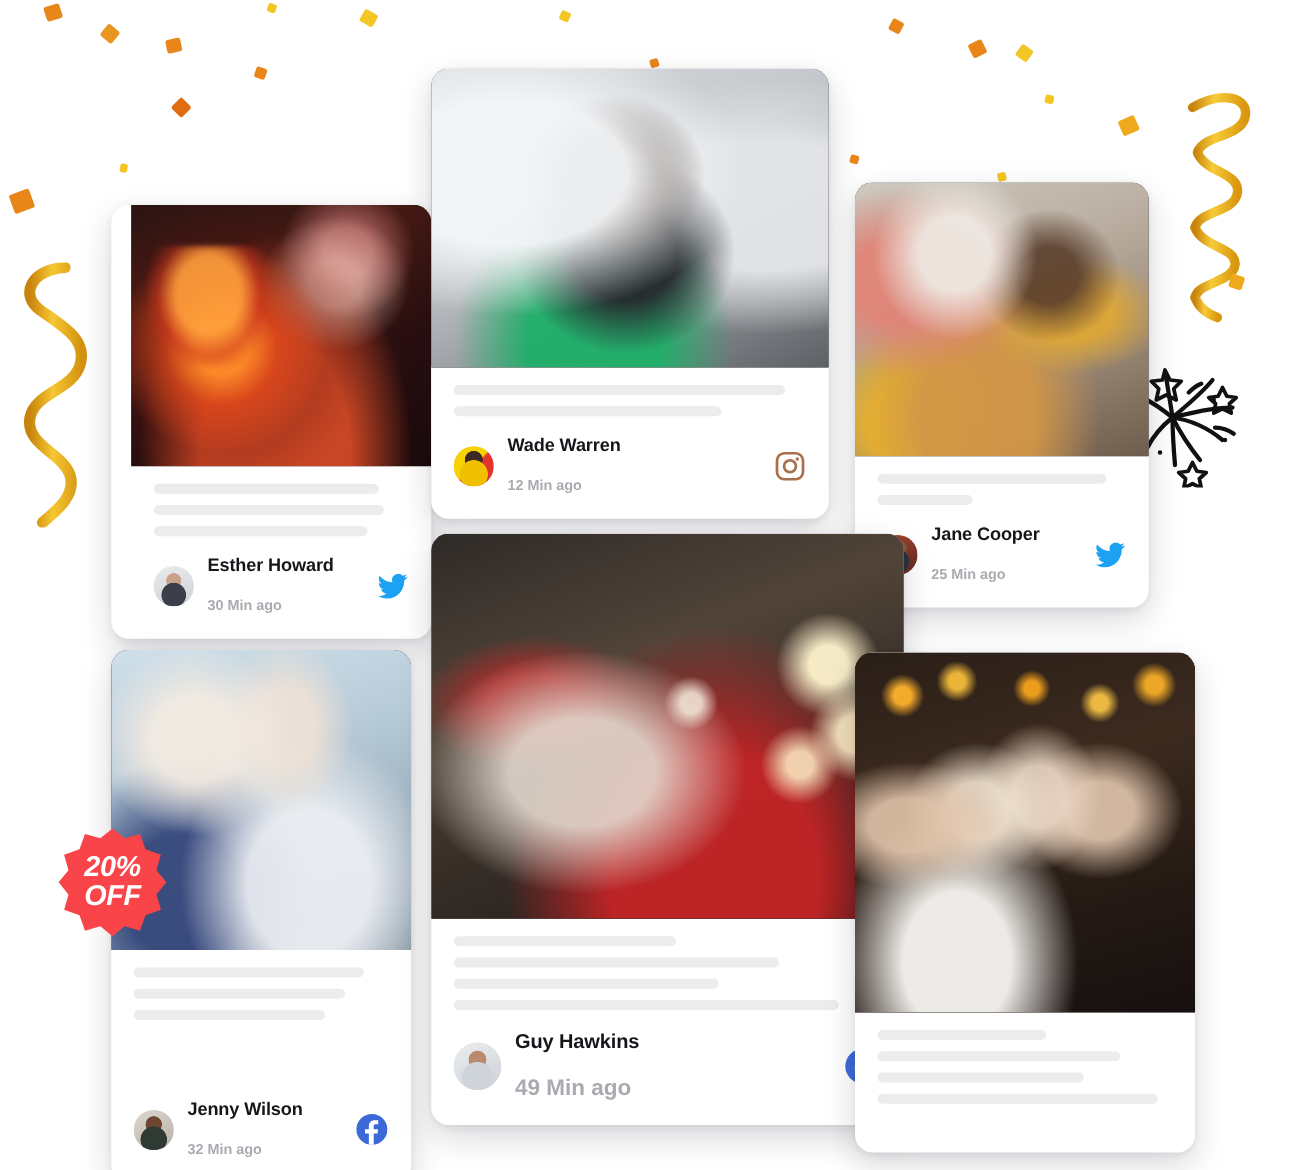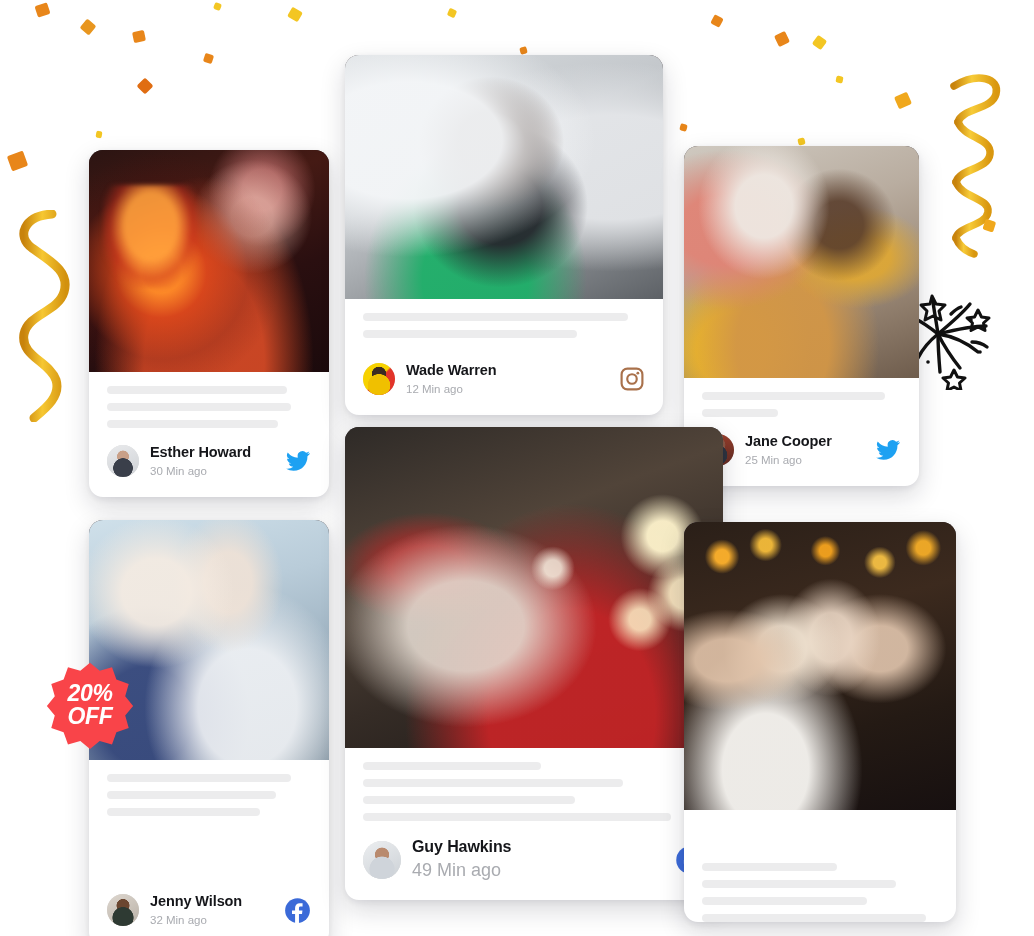--- a/index.html
+++ b/index.html
@@ -7,44 +7,44 @@
     width:1034px;height:936px;position:relative;overflow:hidden;
     font-family:"Liberation Sans","DejaVu Sans",sans-serif;
     -webkit-font-smoothing:antialiased;
   }
   .stage{position:absolute;inset:0;}
 
   
   .card{
     position:absolute;background:#ffffff;border-radius:14px;
     box-shadow:0 10px 26px rgba(20,20,40,.16), 0 2px 6px rgba(20,20,40,.07);
-    overflow:hidden;display:flex;flex-direction:column;justify-content:space-between;
+    overflow:hidden;display:flex;flex-direction:column;
   }
   .card-media{position:relative;width:100%;overflow:hidden;background:#2a2024;}
   .card-media .ph{position:absolute;inset:0;}
 
   .card-body{padding:14px 18px 0 18px;display:flex;flex-direction:column;gap:9px;}
   .sk{height:8px;border-radius:5px;background:#ececed;}
 
   .card-foot{
     margin-top:auto;display:flex;align-items:center;
     padding:16px 18px 18px 18px;gap:11px;
   }
   .avatar{
     width:32px;height:32px;border-radius:50%;flex:0 0 32px;overflow:hidden;
     position:relative;background:#ddd;
   }
   .avatar .ava-art{position:absolute;inset:0;}
   .meta{display:flex;flex-direction:column;justify-content:center;flex:1;min-width:0;}
   .uname{font-size:14.5px;font-weight:700;color:#15161a;letter-spacing:-.1px;line-height:1.2;}
-  .utime{font-size:11.5px;color:#a9abb0;margin-top:4px;line-height:1.2;}
+  .utime{font-size:11.5px;color:#a9abb0;margin-top:17px;line-height:1.2;font-weight:bold;}
   .social{flex:0 0 auto;display:flex;align-items:center;justify-content:center;}
 
   
-  #card-esther{left:89px;top:150px;width:240px;height:347px;}
+  #card-esther{left:89px;top:164px;width:240px;height:347px;padding-left:16px;}
   #card-esther .card-media{height:245px;}
   #card-jenny{left:89px;top:520px;width:240px;height:426px;}
   #card-jenny .card-media{height:240px;}
   #card-wade{left:345px;top:55px;width:318px;height:360px;}
   #card-wade .card-media{height:244px;}
   #card-guy{left:345px;top:427px;width:378px;height:473px;}
   #card-guy .card-media{height:340px;}
   #card-jane{left:684px;top:146px;width:235px;height:340px;}
   #card-jane .card-media{height:244px;}
   #card-leslie{left:684px;top:522px;width:272px;height:400px;}

